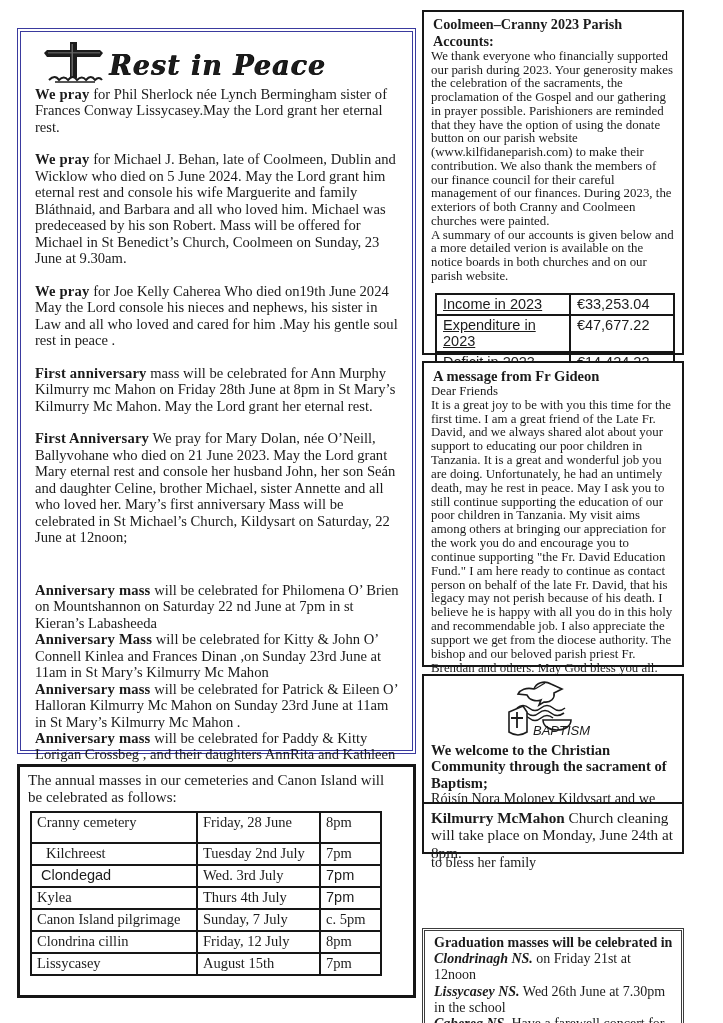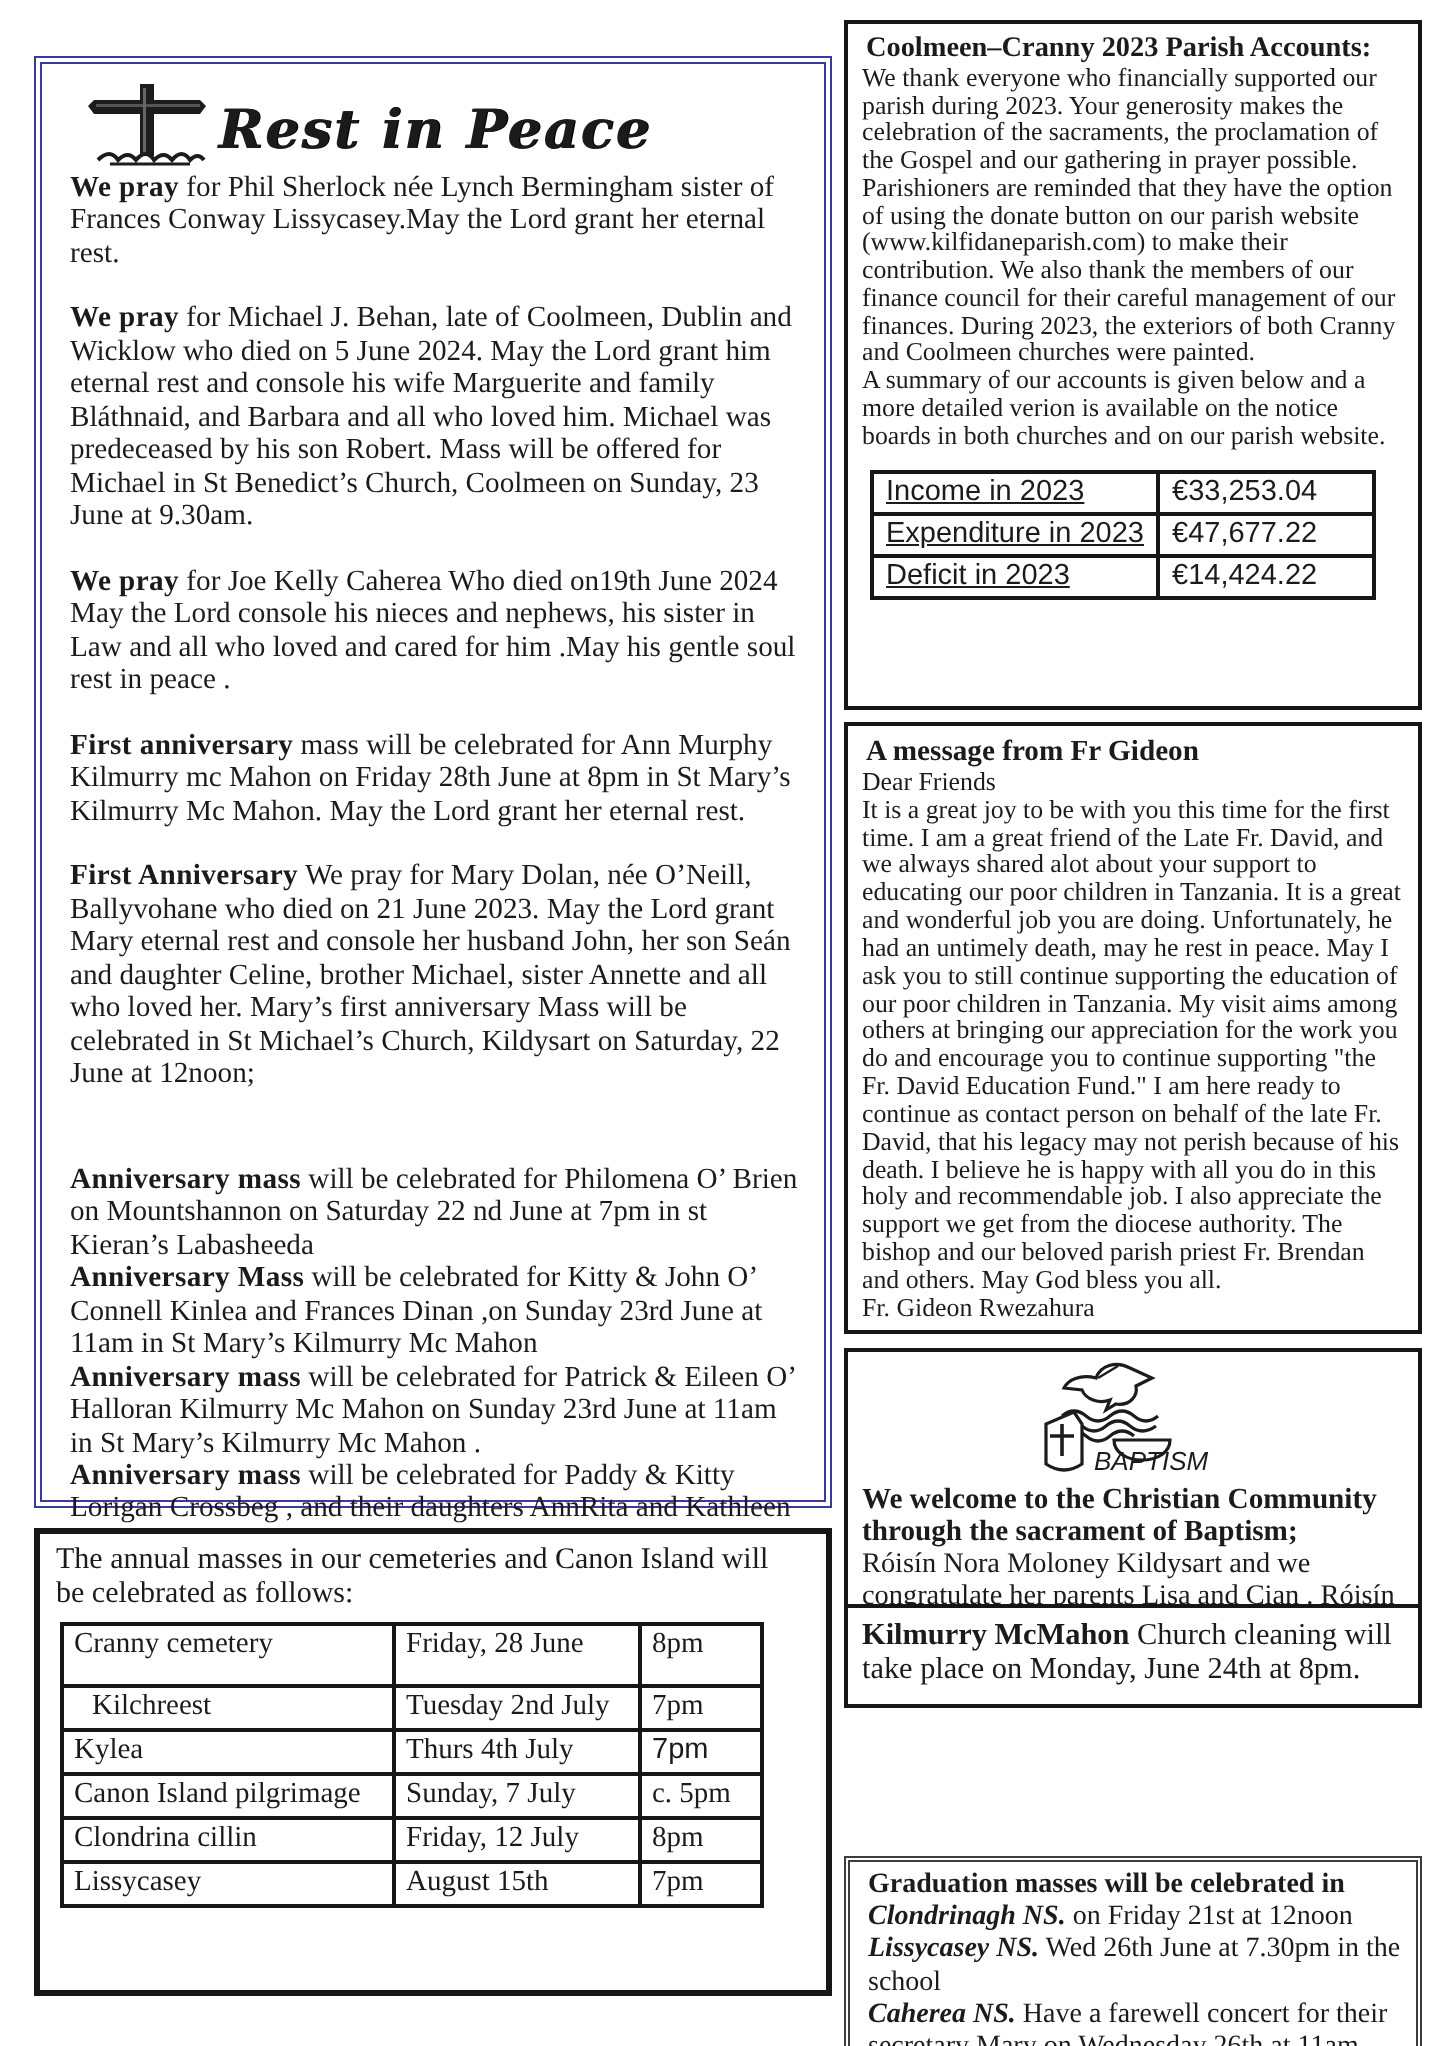--- a/index.html
+++ b/index.html
@@ -28,21 +28,21 @@
   .cem-intro{font-size:15px;line-height:1.15;margin:0 12px 4px 0;}
   .cem-table{border-collapse:collapse;margin-left:2px;}
   .cem-table td{border:2px solid #161616;font-size:14.5px;padding:1px 4px 2px 5px;vertical-align:top;}
   .cem-table .c1{width:146px;}
   .cem-table .c2{width:112px;}
   .cem-table .c3{width:50px;}
   .cem-table tr.tall td{height:26px;}
   .sans{font-family:"Liberation Sans", sans-serif;font-size:15px;}
 
   
-  .rbox{left:422px;width:289px;border:2px solid #161616;padding:4px 7px;}
+  .rbox{left:422px;width:262px;border:2px solid #161616;padding:4px 7px;}
   #accounts-box{top:10px;height:345px;}
   .r-title{font-size:14.2px;font-weight:bold;margin:0 0 0 2px;}
   .r-body{font-size:12.9px;line-height:1.065;margin:0;}
   .acc-table{border-collapse:collapse;margin:10px 0 0 4px;font-family:"Liberation Sans", sans-serif;}
   .acc-table td{border:2px solid #161616;font-size:14.5px;padding:1px 5px 2px 6px;vertical-align:top;}
   .acc-table .a1{width:130px;text-decoration:underline;}
   .acc-table .a2{width:95px;}
 
   #gideon-box{top:361px;height:306px;}
   .gid-title{font-size:14.6px;font-weight:bold;margin:1px 0 0 2px;}
@@ -94,20 +94,25 @@
     <tbody>
         <tr class="tall">
       <td class="c1">Cranny cemetery</td>
       <td class="c2">Friday, 28 June</td>
       <td class="c3">8pm</td>
     </tr>
     <tr>
       <td class="c1" style="padding-left:14px">Kilchreest</td>
       <td class="c2">Tuesday 2nd July</td>
       <td class="c3">7pm</td>
+    </tr>
+    <tr>
+      <td class="c1 sans" style="padding-left:9px">Clondegad</td>
+      <td class="c2">Wed. 3rd July</td>
+      <td class="c3 sans">7pm</td>
     </tr>
     <tr>
       <td class="c1">Kylea</td>
       <td class="c2">Thurs 4th  July</td>
       <td class="c3 sans">7pm</td>
     </tr>
     <tr>
       <td class="c1">Canon Island pilgrimage</td>
       <td class="c2">Sunday, 7 July</td>
       <td class="c3">c. 5pm</td>

